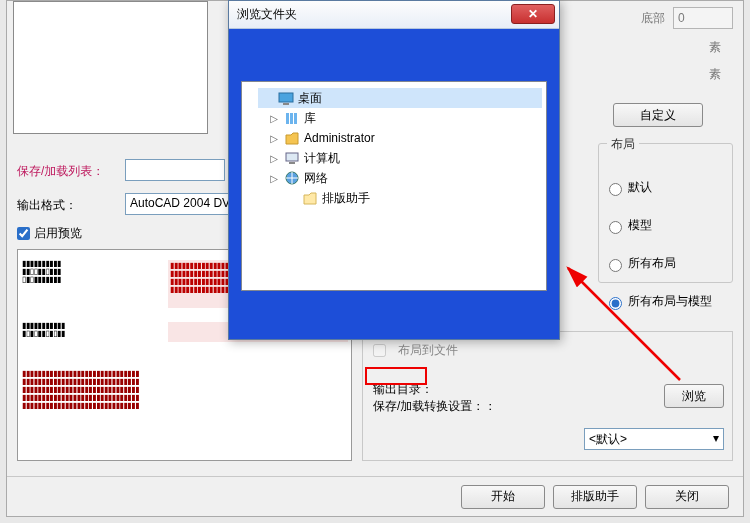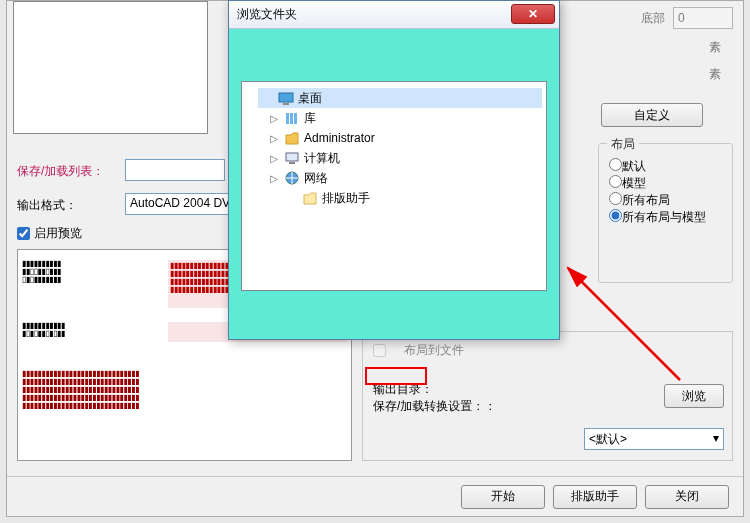--- a/index.html
+++ b/index.html
@@ -13,39 +13,39 @@
 .chk-wrap{position:absolute;left:10px;top:224px;display:flex;align-items:center;gap:4px}
 .chk-wrap input{accent-color:#2a6fc9}
 .preview-area{position:absolute;left:10px;top:248px;width:335px;height:212px;background:#fff;border:1px solid #999;overflow:hidden}
 .preview-area .cad{position:absolute;font-size:8px;line-height:8px;letter-spacing:-0.5px;color:#000;white-space:pre}
 .preview-area .redstrip{position:absolute;font-size:7px;line-height:7px;color:#c00;background:rgba(200,0,0,.1)}
 .right-top{position:absolute;right:10px;top:6px}
 .rt-row{display:flex;align-items:center;gap:8px;margin-bottom:10px;justify-content:flex-end;color:#7a7a7a}
 .rt-input{width:60px;height:22px;border:1px solid #b5b5b5;background:#f4f4f4;padding:2px 4px;color:#7a7a7a}
 .rt-unit{width:24px;color:#7a7a7a}
 .btn{background:linear-gradient(#f8f8f8,#e4e4e4);border:1px solid #8a8a8a;border-radius:3px;height:24px;padding:0 16px;cursor:pointer}
-.btn-custom{position:absolute;right:40px;top:102px;width:102px}
+.btn-custom{position:absolute;right:40px;top:102px;width:90px}
 .groupbox{position:absolute;border:1px solid #c8c8c8;border-radius:3px}
 .groupbox .title{position:absolute;top:-8px;left:8px;background:#f0f0f0;padding:0 4px;color:#333}
 .gb-layout{right:10px;top:142px;width:135px;height:140px;padding:14px 10px 16px}
-.radio-row{display:flex;align-items:flex-start;margin:0 0}
+.radio-row{display:flex;align-items:flex-end;gap:6px;margin:21px 0}
 .radio-row input{accent-color:#2a6fc9}
 .gb-out{position:absolute;left:355px;right:10px;top:330px;height:130px;border:1px solid #c8c8c8;padding:10px}
-.chk-layoutfile{display:flex;align-items:center;gap:18px;color:#888}
+.chk-layoutfile{display:flex;align-items:center;gap:12px;color:#888}
 .lbl-outdir{margin-top:22px;color:#000}
 .outdir-red{position:absolute;left:358px;top:366px;width:62px;height:18px;border:2px solid #e00;pointer-events:none}
 .outdir-input{width:260px;height:22px;border:1px solid #7a9ebd;margin-top:6px;padding:2px 4px;background:#fff}
 .btn-browse{position:absolute;right:8px;top:52px;width:60px}
 .lbl-savecvt{margin-top:0}
 .sel-savecvt{position:absolute;right:8px;bottom:10px;width:140px;height:22px;border:1px solid #7a9ebd;background:#fff;padding:2px 4px}
 .bottom-bar{position:absolute;left:0;right:0;bottom:0;height:40px;border-top:1px solid #c8c8c8;display:flex;justify-content:flex-end;align-items:center;gap:8px;padding-right:14px}
 .bottom-bar .btn{width:84px}
 .red-arrow{position:absolute;pointer-events:none}
 
-.dialog{position:absolute;left:228px;top:0;width:332px;height:340px;background:#5eead4;border:1px solid #5a7aa0;box-shadow:2px 2px 10px rgba(0,0,0,.3)}
+.dialog{position:absolute;left:228px;top:0;width:332px;height:340px;background:#1d4ed8;border:1px solid #5a7aa0;box-shadow:2px 2px 10px rgba(0,0,0,.3)}
 .dlg-title{height:28px;background:linear-gradient(#fdfdfd,#e8eef7);border-bottom:1px solid #b5c7de;display:flex;align-items:center;padding:0 8px;position:relative}
 .dlg-close{position:absolute;right:4px;top:3px;width:44px;height:20px;background:linear-gradient(#e06060,#c83030);border:1px solid #8a2020;border-radius:3px;color:#fff;display:flex;align-items:center;justify-content:center;font-weight:bold;cursor:pointer}
 .dlg-body{position:absolute;left:12px;right:12px;top:80px;bottom:48px;border:1px solid #828790;background:#fff;overflow:auto}
 .tree{padding:6px 4px}
 .tree-row{display:flex;align-items:center;height:20px;gap:4px;padding-left:4px;cursor:pointer}
 .tree-row.sel{background:#cfe5fb}
 .expander{width:12px;height:12px;display:inline-flex;align-items:center;justify-content:center;font-size:10px;color:#666}
 .ticon{width:16px;height:16px;display:inline-flex;align-items:center;justify-content:center}
 .dlg-btns{position:absolute;right:12px;bottom:12px;display:flex;gap:8px}
 .dlg-btns .btn{width:74px}

